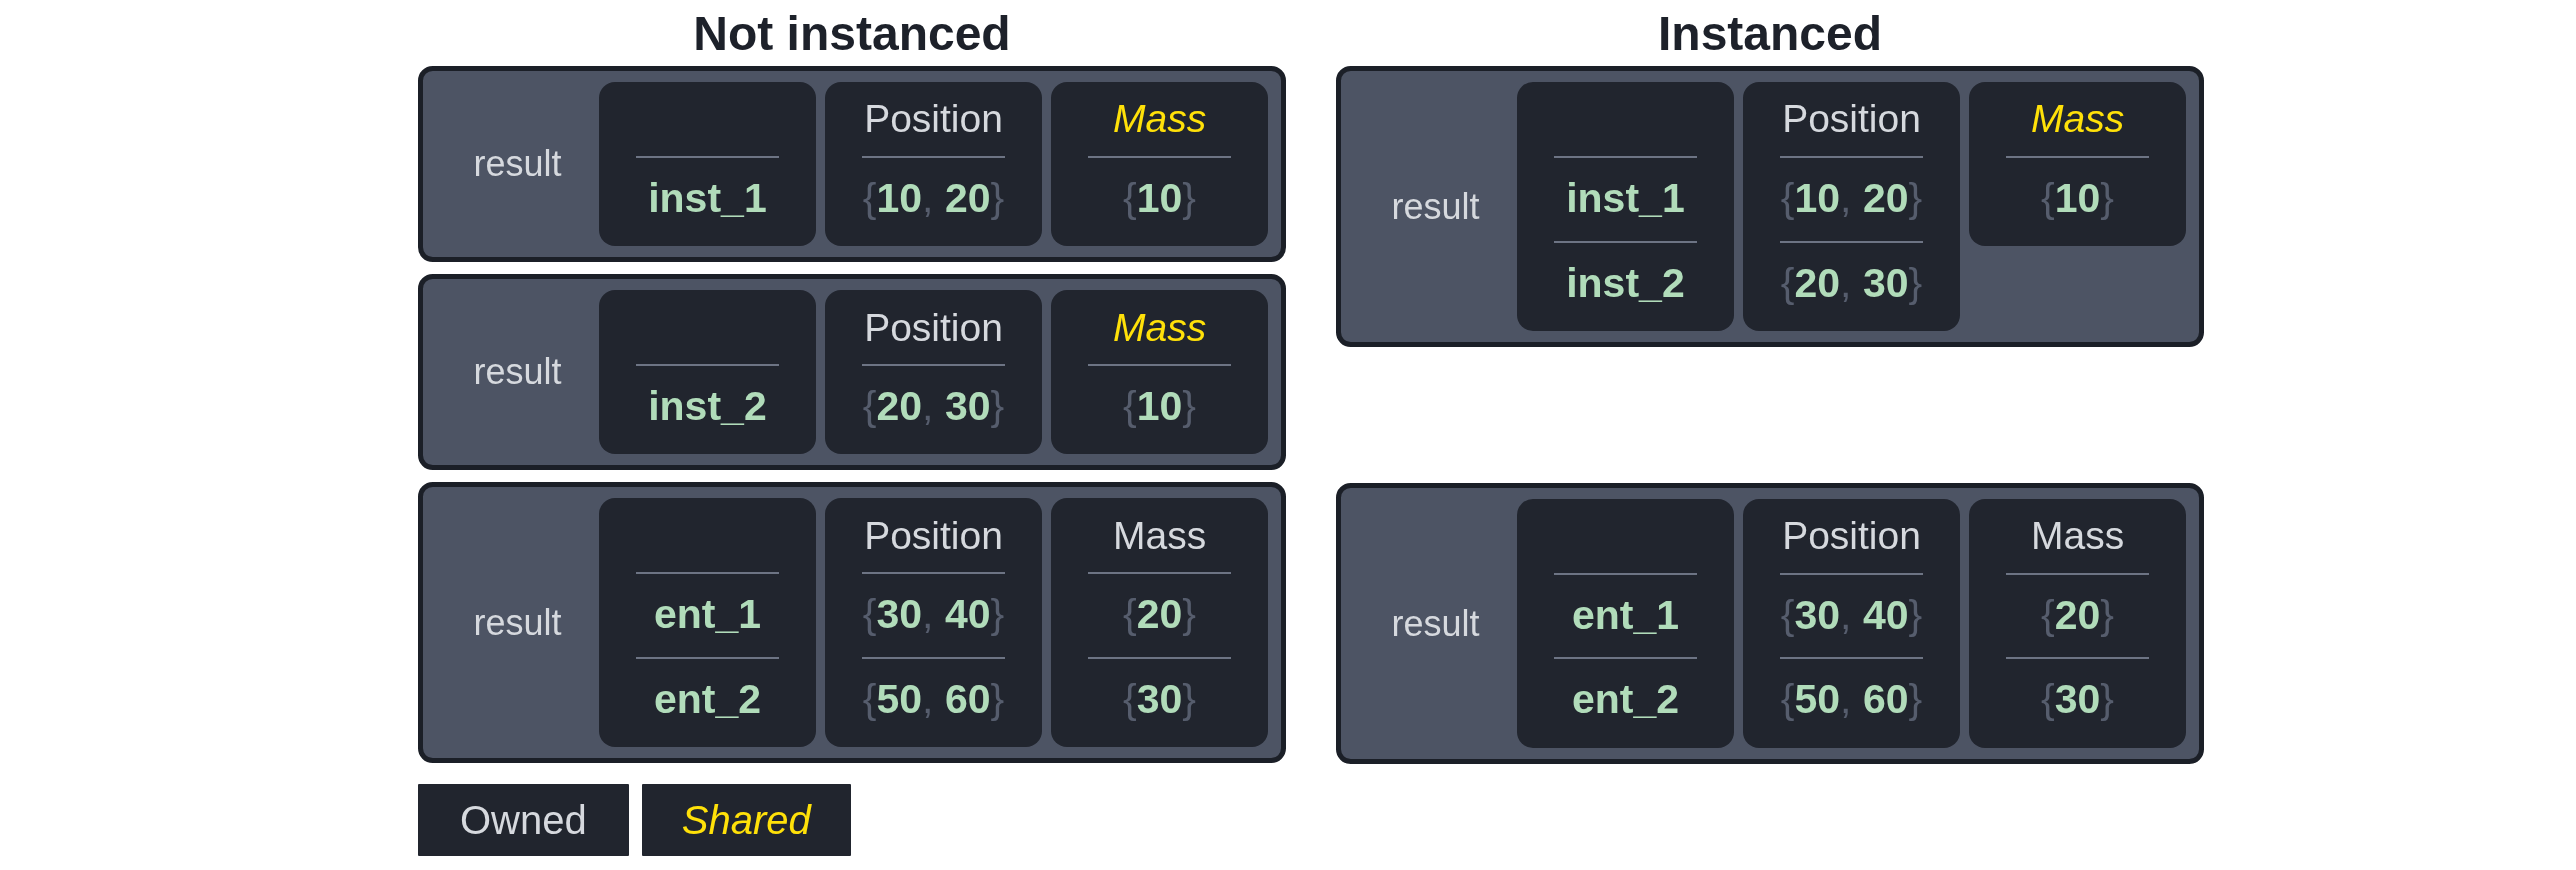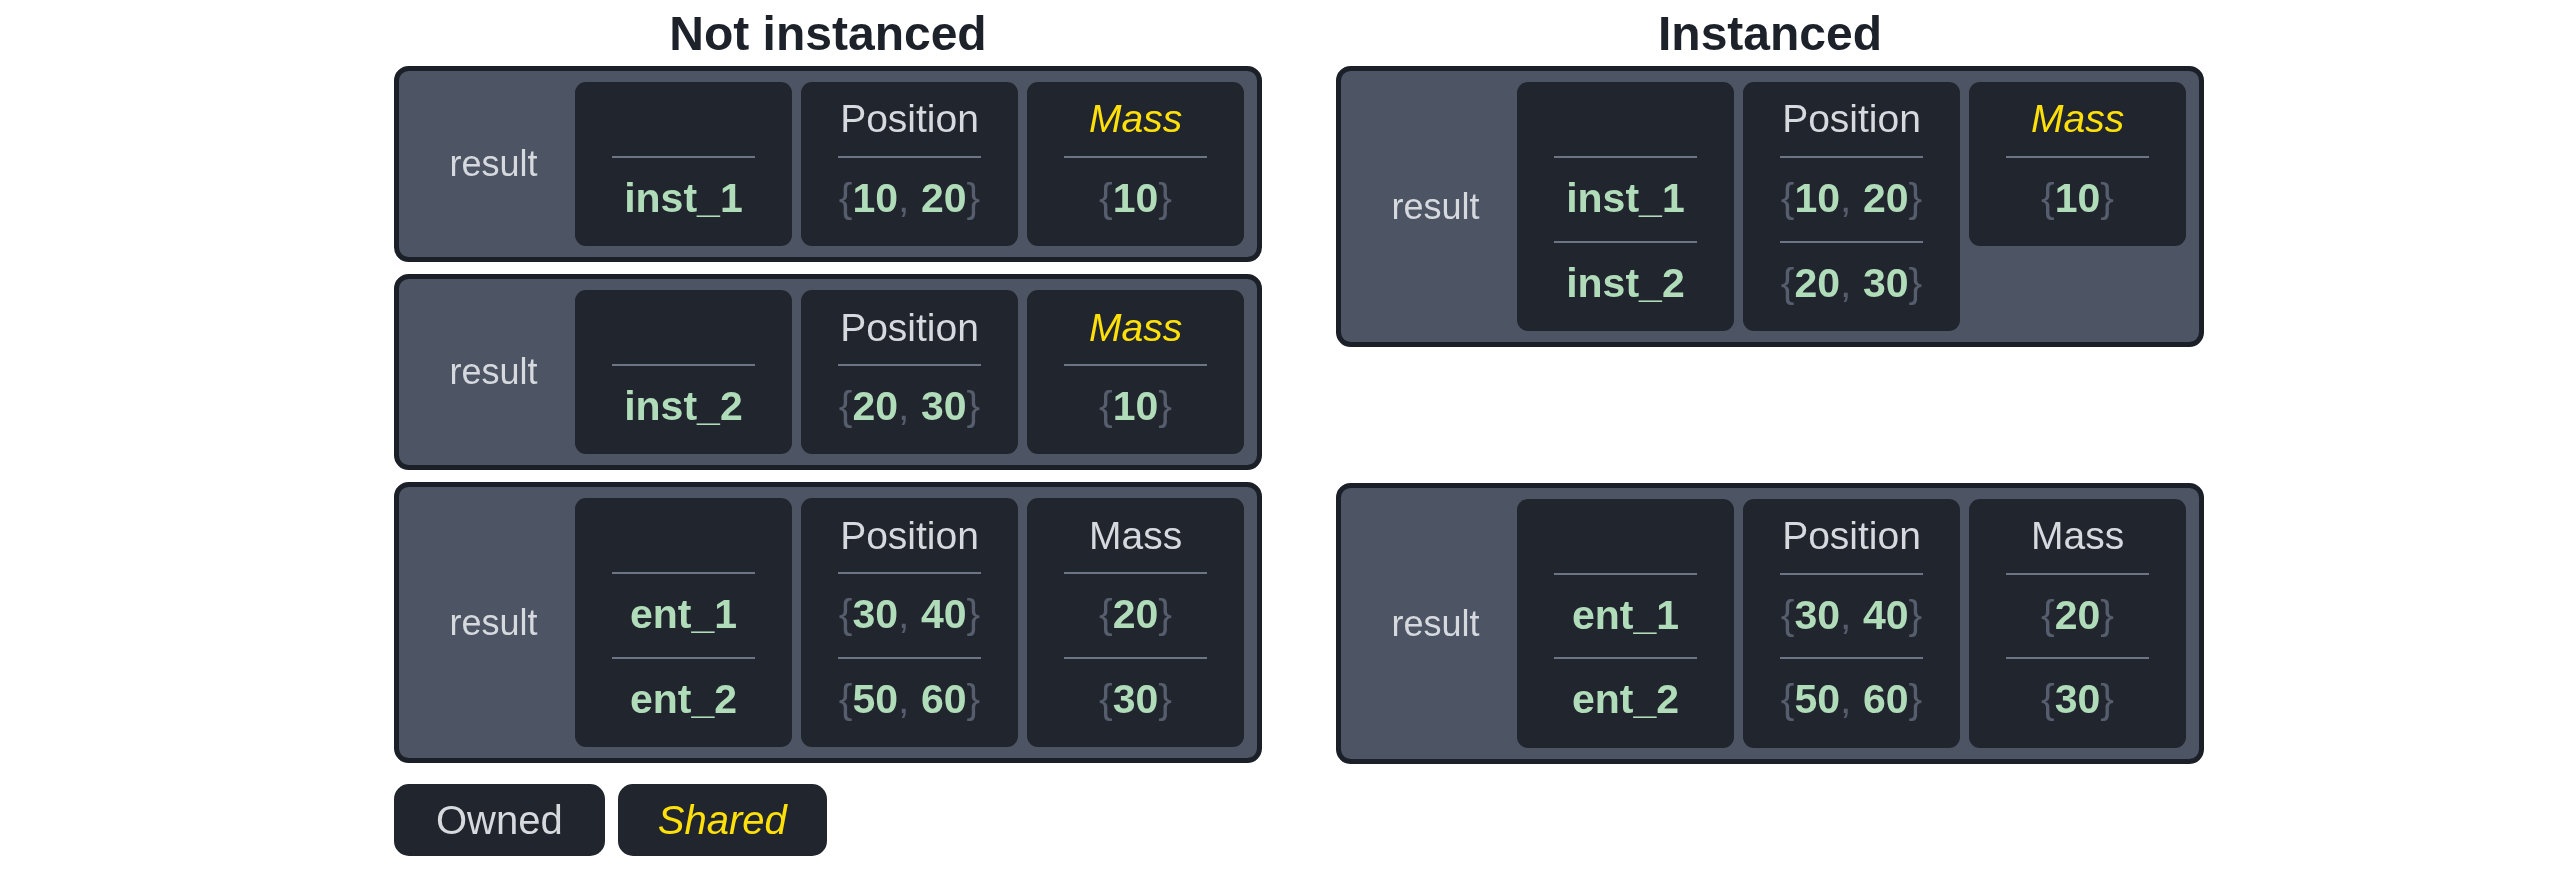--- a/index.html
+++ b/index.html
@@ -17,21 +17,21 @@
   * { box-sizing: border-box; }
   html, body {
     margin: 0; padding: 0;
     width: 2576px; height: 870px;
     background: var(--page-bg);
     font-family: "Liberation Sans", sans-serif;
     overflow: hidden;
     position: relative;
   }
   .column { position: absolute; top: 11px; width: 868px; }
-  .col-left  { left: 394px; }
+  .col-left  { left: 418px; }
   .col-right { left: 1336px; }
   .col-title {
     height: 46px; line-height: 46px;
     margin-bottom: 9.2px;
     text-align: center;
     font-size: 48px; font-weight: bold;
     color: var(--title-text);
   }
   .box {
     background: var(--box-bg);
@@ -51,21 +51,21 @@
   }
   .cells {
     flex: 1;
     display: flex;
     gap: 9.2px;
     align-items: flex-start;
   }
   .cell {
     flex: 1;
     background: var(--cell-bg);
-    border-radius: 11px;
+    border-radius: 16px;
     padding: 7.3px 14.7px 13px 14.7px;
   }
   .cell-header {
     height: 59px; line-height: 59px;
     text-align: center;
     font-size: 39px;
     color: var(--text-light);
     white-space: pre;
   }
   .cell-header.shared {
@@ -86,21 +86,21 @@
   }
   .seg.green { color: var(--green); font-weight: bold; }
   .seg.gray  { color: var(--gray); }
   .legend {
     margin-top: 21px;
     display: flex;
     gap: 13px;
   }
   .legend-item {
     height: 72px;
-    border-radius: 15px;
+    border-radius: 1px;
     background: var(--cell-bg);
     display: flex; align-items: center; justify-content: center;
     padding: 0 42px;
     font-size: 40px;
     color: var(--text-light);
   }
   .legend-item.shared {
     color: var(--yellow);
     font-style: italic;
     padding: 0 40px;

